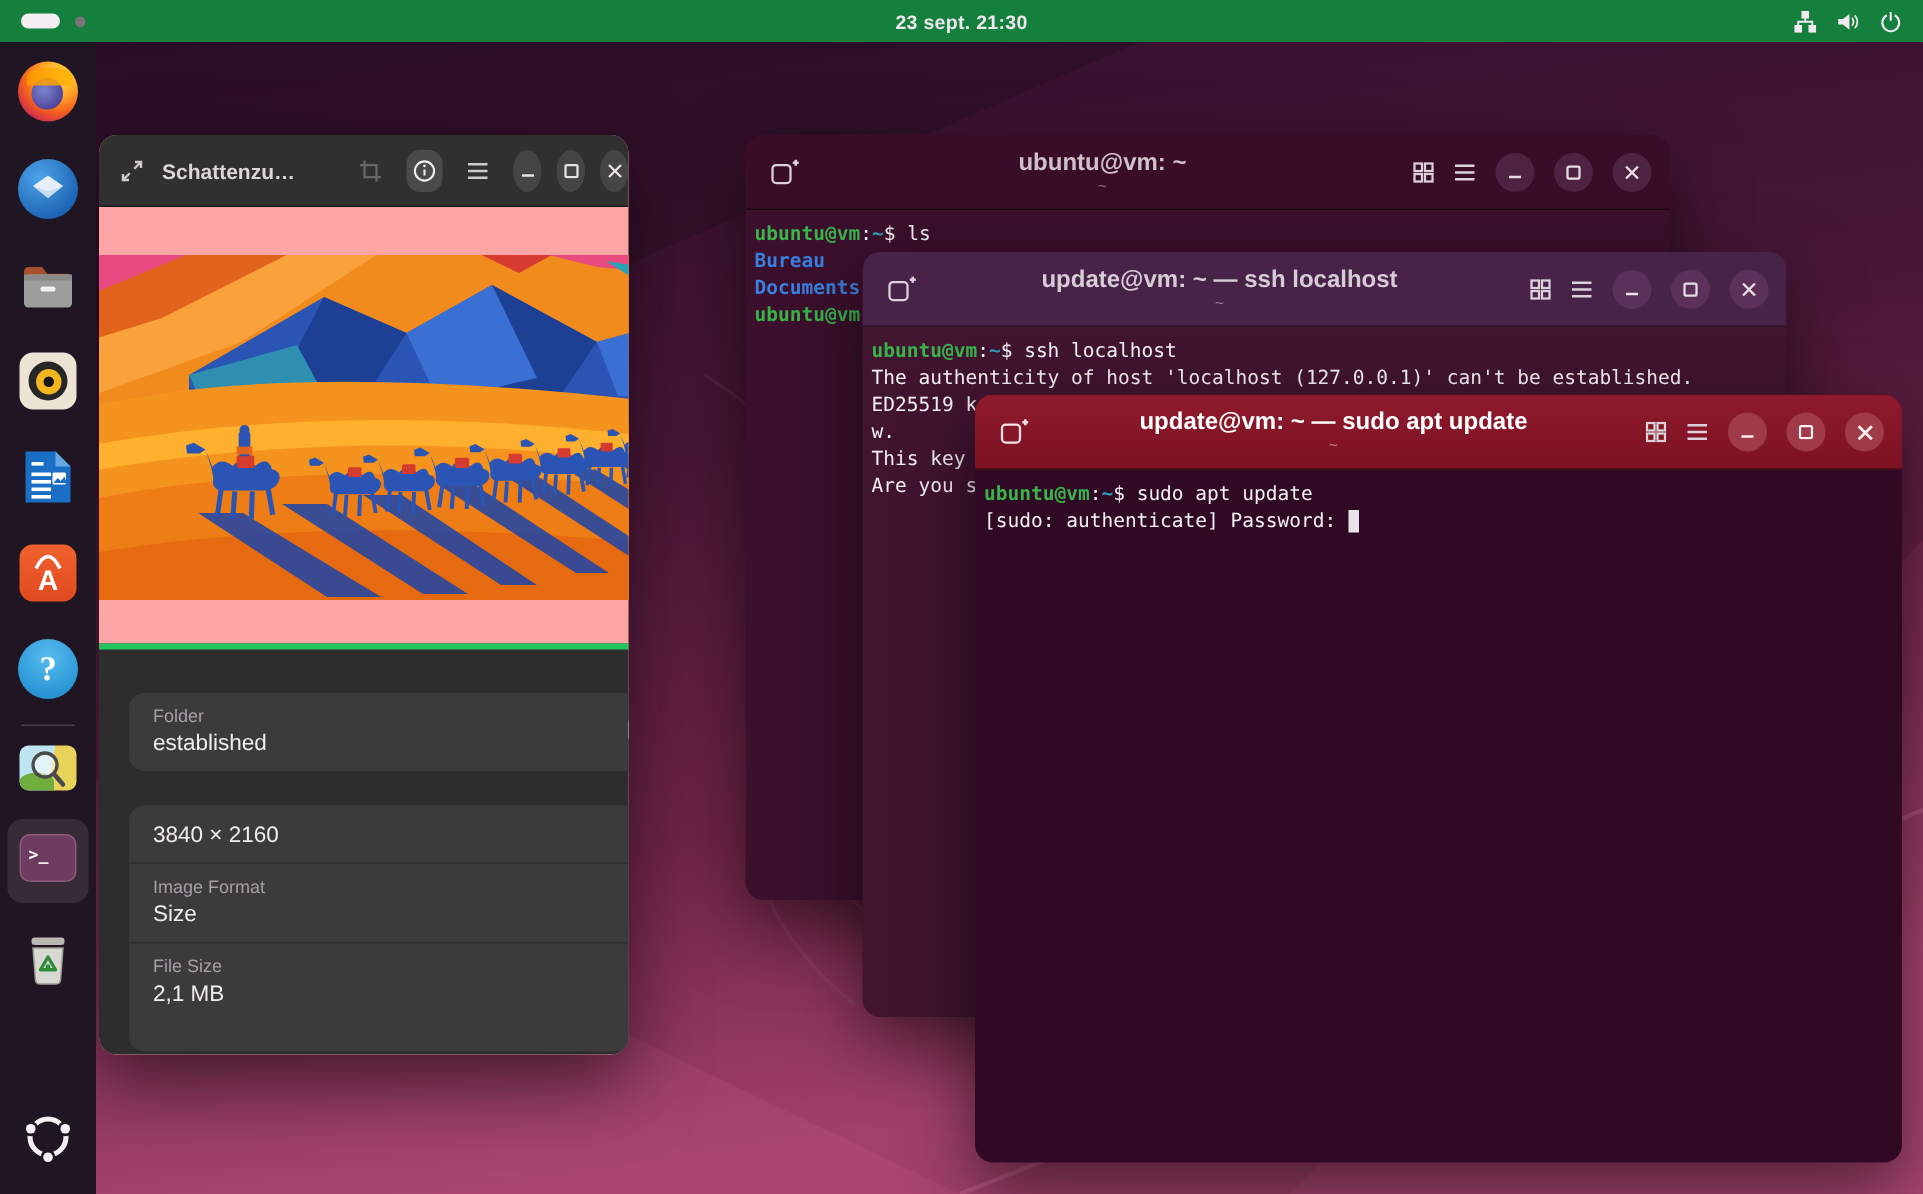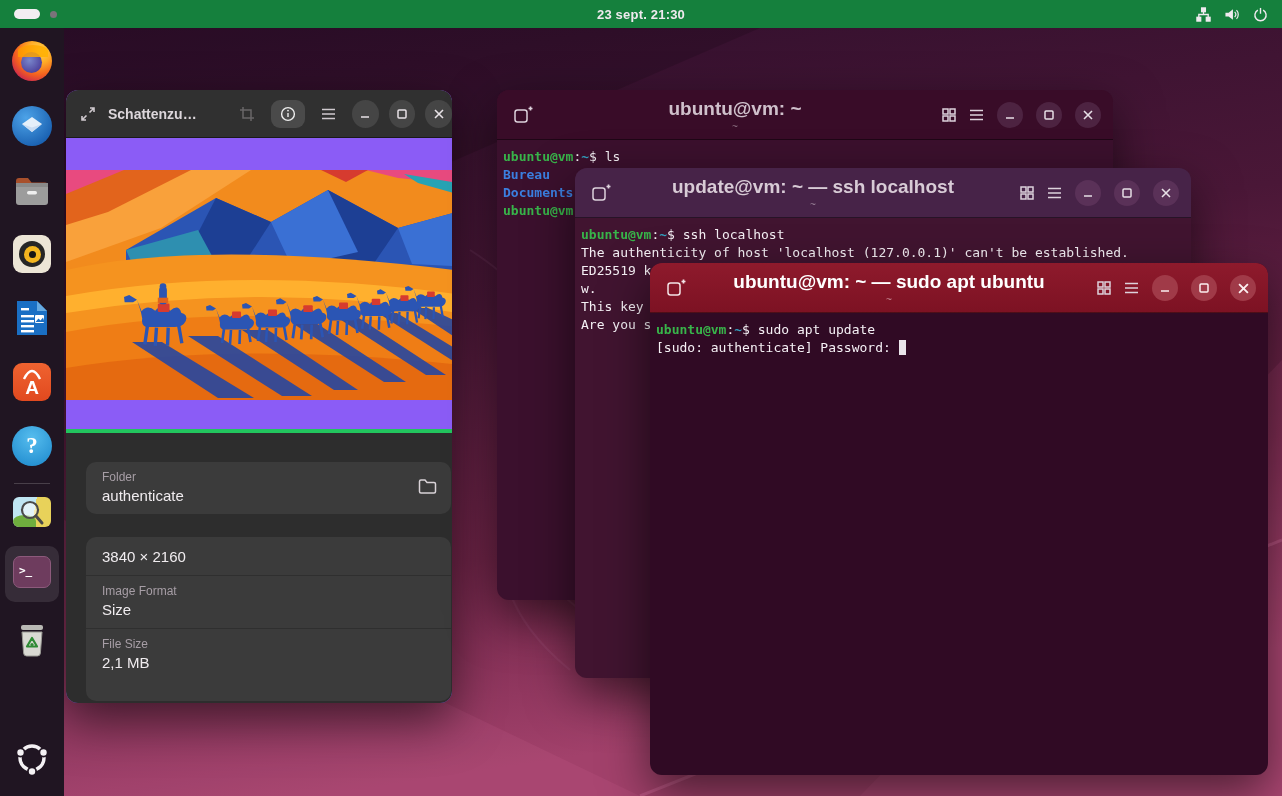--- a/index.html
+++ b/index.html
@@ -18,35 +18,35 @@
   
   #dock{left:0;top:28px;width:64px;height:768px;background:#201522;z-index:90}
   .dock-item{position:absolute;left:12px;width:40px;height:40px;display:flex;align-items:center;justify-content:center}
   #term-highlight{position:absolute;left:5px;width:54px;height:56px;border-radius:10px;background:rgba(255,255,255,.10)}
   .dock-sep{position:absolute;left:14px;width:36px;height:1px;background:rgba(255,255,255,.18)}
   
   .window{position:absolute;border-radius:12px;box-shadow:0 18px 48px rgba(0,0,0,.55);overflow:hidden}
   .circ{width:26px;height:26px;border-radius:50%;display:flex;align-items:center;justify-content:center;color:#e7dfe6}
   .hbtn{display:flex;align-items:center;justify-content:center;color:#ddd2dc}
   
-  #viewer{left:66px;top:90px;width:386px;height:613px;background:#8b5cf6;z-index:10}
+  #viewer{left:66px;top:90px;width:353px;height:613px;background:#fca5a5;z-index:10}
   #viewer-header{position:relative;height:48px;background:#303030;display:flex;align-items:center;border-bottom:1px solid #1a1a1a}
   #viewer-title{font-size:14px;font-weight:700;color:#dcd6db;margin-left:12px;white-space:nowrap}
   .v-circ{width:28px;height:28px;border-radius:50%;background:#454545;color:#e8e2e7;display:flex;align-items:center;justify-content:center}
   #viewer-img{position:relative;margin-top:32px;width:405px;height:230px;background:#f28b1d}
   #viewer-props{position:absolute;left:0;top:339px;width:405px;height:274px;background:#2d2d2d;border-top:4px solid #22c55e}
   .prop-card{position:absolute;left:20px;width:365px;background:#3b3b3b;border-radius:10px}
   .prop-row{position:relative;padding:8px 16px 10px 16px}
   .prop-label{font-size:12px;color:#a79ea6}
   .prop-value{font-size:15px;color:#f0ecef;margin-top:3px}
   .prop-div{height:1px;background:#2f2f2f;margin:0 0}
   
   .term-header{position:relative;height:50px;display:flex;align-items:center;border-bottom:1px solid rgba(0,0,0,.45)}
   .term-titlebox{position:absolute;left:90px;right:230px;top:0;height:50px;display:flex;flex-direction:column;align-items:center;justify-content:center;pointer-events:none}
-  .term-title{font-size:19px;font-weight:700;white-space:nowrap}
+  .term-title{font-size:16px;font-weight:700;white-space:nowrap}
   .term-sub{font-size:10px;margin-top:1px;opacity:.55}
   .term-right{position:absolute;right:12px;top:0;height:50px;display:flex;align-items:center;gap:13px}
   .term-body{position:absolute;left:0;right:0;bottom:0;font-family:"DejaVu Sans Mono",monospace;font-size:13px;line-height:18px;padding:8px 0 0 6px;white-space:pre}
   .tline{height:18px}
   .cursor{background:#eae5ea}
   #t1{left:497px;top:90px;width:616px;height:510px;background:#3b102d;z-index:20}
   #t1 .term-header{background:#390c28;color:#cfc0cb}
   #t1 .circ{background:#4d2341}
   #t2{left:575px;top:168px;width:616px;height:510px;background:#411430;z-index:30}
   #t2 .term-header{background:#472348;color:#d8cbd6}
@@ -167,21 +167,21 @@
     <use href="#camelShape" transform="translate(247,119)"></use>
     <use href="#camelShape" transform="translate(281,116) scale(0.95)"></use>
     <use href="#camelShape" transform="translate(311,113) scale(0.9)"></use>
     <use href="#camelShape" transform="translate(339,110) scale(0.85)"></use>
   </svg>
 
   <div id="viewer-props">
     <div class="prop-card" style="top:29px;height:52px">
       <div class="prop-row">
         <div class="prop-label">Folder</div>
-        <div class="prop-value">authenticate</div>
+        <div class="prop-value">established</div>
         <span style="position:absolute;right:14px;top:16px">
           <svg width="19" height="16" viewBox="0 0 19 16" fill="none" stroke="#d9d3d8" stroke-width="1.5">
               <path d="M1.5 13.5 v-10 a1.5 1.5 0 0 1 1.5-1.5 h4 l2 2.5 h7 a1.5 1.5 0 0 1 1.5 1.5 v7.5 a1.5 1.5 0 0 1 -1.5 1.5 h-13 a1.5 1.5 0 0 1 -1.5-1.5 z"></path>
             </svg>
         </span>
       </div>
     </div>
     <div class="prop-card" style="top:104px;height:164px">
       <div class="prop-row">
         <div class="prop-value">3840 × 2160</div>
@@ -294,21 +294,21 @@
 
 <div id="t3" class="window">
   <div class="term-header">
     <span class="hbtn" style="margin-left:16px;color:#f3e4e6">
       <svg width="20" height="20" viewBox="0 0 20 20" fill="none" stroke="currentColor" stroke-width="1.5">
           <rect x="2" y="5" width="12" height="12" rx="2.5"></rect>
           <path d="M15.5 3.5 h4 M17.5 1.5 v4" stroke-width="1.7"></path>
         </svg>
     </span>
     <div class="term-titlebox">
-      <span class="term-title">ubuntu@vm: ~ — sudo apt ubuntu</span>
+      <span class="term-title">update@vm: ~ — sudo apt update</span>
       <span class="term-sub" style="color:#f7dfe2">~</span>
     </div>
     <div class="term-right" style="color:#f3e4e6">
       <span class="hbtn">
           <svg width="14" height="14" viewBox="0 0 14 14" fill="none" stroke="currentColor" stroke-width="1.5">
             <rect x="1" y="1" width="5" height="5"></rect>
             <rect x="8" y="1" width="5" height="5"></rect>
             <rect x="1" y="8" width="5" height="5"></rect>
             <rect x="8" y="8" width="5" height="5"></rect>
           </svg>

